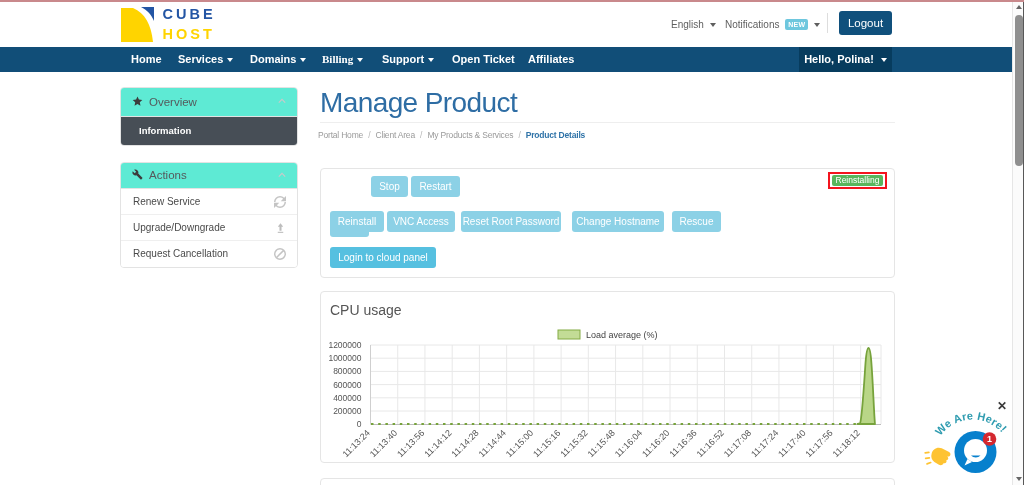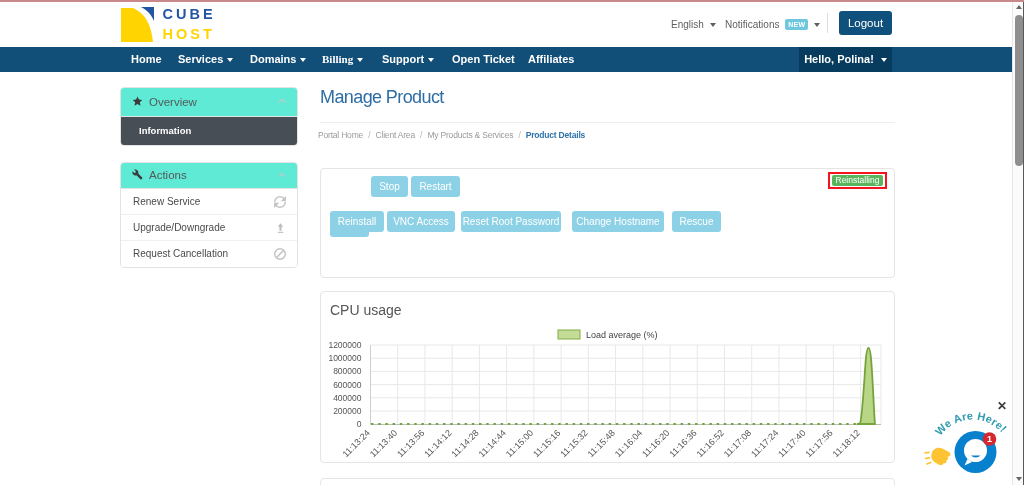--- a/index.html
+++ b/index.html
@@ -25,21 +25,21 @@
 
 .spanel { position:absolute; left:120px; width:178px; background:#fff; border:1px solid #e3e3e3; border-radius:4px; overflow:hidden; }
 .phead { background:#5eead4; border-bottom:1px solid #e3e3e3; color:#55595c; font-size:11.5px; position:relative; }
 .phead .chev { position:absolute; right:11px; top:50%; margin-top:-5px; width:8px; height:8px; }
 .srow { position:relative; padding-left:12px; font-size:10px; color:#4a4a4a; border-bottom:1px solid #efefef; background:#fff; height:26px; line-height:25px;}
 .srow:last-child { border-bottom:none; }
 .srow svg { position:absolute; right:11px; top:7px; }
 .active-row { background:#474e56; color:#fff; padding-left:18px; font-size:9.5px; font-weight:700; height:28px; line-height:28px; }
 
 
-#h1t { position:absolute; left:320px; top:87px; color:#2e6da4; font-size:18px; font-weight:400; letter-spacing:-0.6px; }
+#h1t { position:absolute; left:320px; top:87px; color:#2e6da4; font-size:28px; font-weight:400; letter-spacing:-0.6px; }
 #hr1 { position:absolute; left:320px; top:122px; width:575px; height:1px; background:#eee; }
 #crumbs { position:absolute; left:318px; top:130px; font-size:8.5px; color:#9a9a9a; letter-spacing:-0.2px; }
 #crumbs .sep { margin:0 3px; color:#b5b5b5; }
 #crumbs .last { color:#2f73a8; font-weight:bold; }
 
 .panel { position:absolute; left:320px; width:575px; background:#fff; border:1px solid #e5e5e5; border-radius:4px; }
 #panel1 { top:168px; height:110px; }
 .btn { position:absolute; display:flex; align-items:center; justify-content:center; background:#8cd1e6; color:#fff; font-size:10px; border-radius:3px; height:21px; white-space:nowrap; }
 #reinst-badge { position:absolute; left:828px; top:172px; border:2px solid #f3141e; padding:1px 1.5px; background:#fff; }
 #reinst-badge .g { display:block; background:#58b55c; color:#fff; font-size:8.5px; padding:0 4px; line-height:11px; height:11px; border-radius:2px; }
@@ -138,20 +138,21 @@
   <div class="btn" style="left:371px; top:176px; width:37px;">Stop</div>
   <div class="btn" style="left:411px; top:176px; width:49px;">Restart</div>
   <div id="reinst-badge">
       <span class="g">Reinstalling</span>
     </div>
   <div class="btn" style="left:330px; top:211px; width:54px;">Reinstall</div>
   <div class="btn" style="left:387px; top:211px; width:68px;">VNC Access</div>
   <div class="btn" style="left:461px; top:211px; width:100px;">Reset Root Password</div>
   <div class="btn" style="left:572px; top:211px; width:92px;">Change Hostname</div>
   <div class="btn" style="left:672px; top:211px; width:49px;">Rescue</div>
+  <div class="btn" style="left:330px; top:247px; width:106px; background:#56c0e0;">Login to cloud panel</div>
 
   <div class="panel" id="panel2"></div>
   <div id="cpu-title">CPU usage</div>
   <svg id="chart" width="575" height="140" viewBox="0 0 575 140" style="position:absolute; left:320px; top:323px;">
     <rect x="238" y="7" width="22" height="9" fill="#c3dc96" stroke="#84ab44" stroke-width="1"></rect>
     <text x="266" y="15" font-size="9" fill="#444">Load average (%)</text>
     <g stroke="#e8e8e8" stroke-width="1">
       <line x1="50.5" y1="22" x2="561" y2="22"></line>
       <line x1="50.5" y1="35.2" x2="561" y2="35.2"></line>
       <line x1="50.5" y1="48.4" x2="561" y2="48.4"></line>

